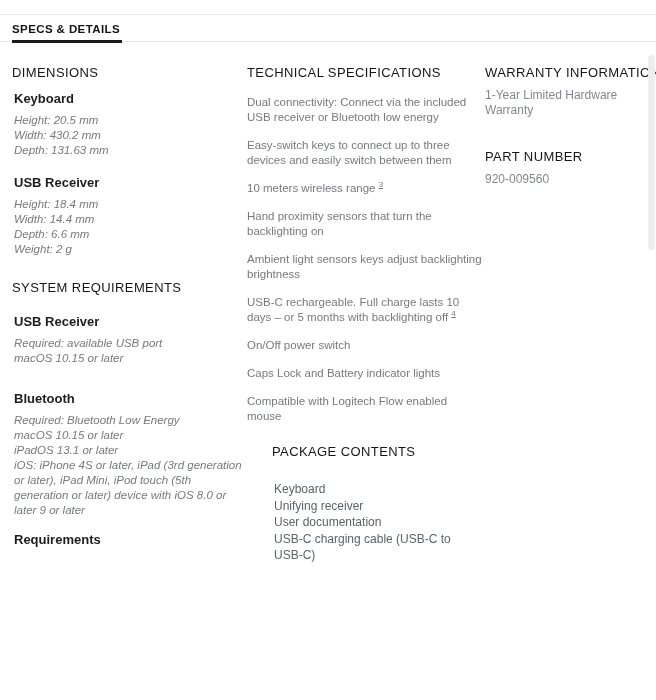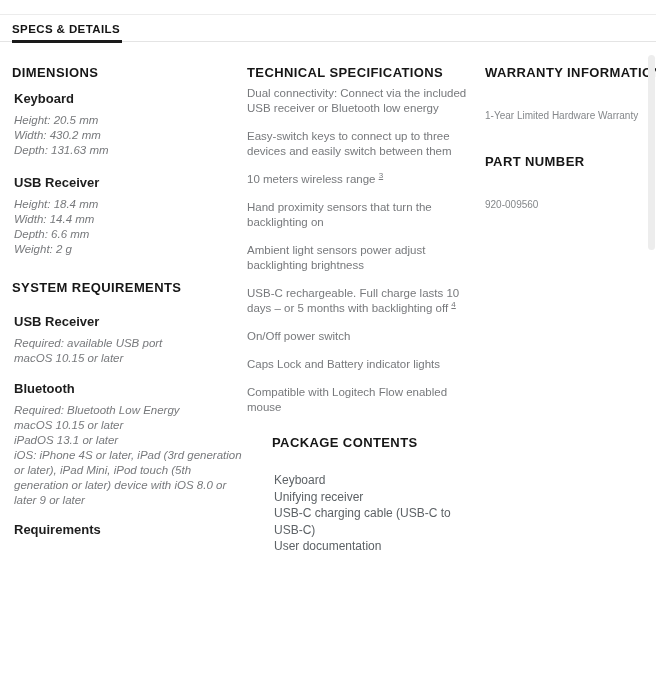--- a/index.html
+++ b/index.html
@@ -15,44 +15,44 @@
   .tab{font-size:11.5px;font-weight:700;letter-spacing:.4px;color:#141414;
        padding:0 2px 5px 0;border-bottom:3px solid #1a1a1a;margin-bottom:-2px;
        white-space:nowrap;cursor:pointer;}
 
   
   .col{position:absolute;top:66px;}
   .col1{left:12px;width:233px;}
   .col2{left:247px;width:235px;}
   .col3{left:485px;width:171px;}
 
-  h2{margin:0;font-size:13px;line-height:14px;font-weight:700;
+  h2{margin:0;font-size:13px;line-height:14px;font-weight:400;
      letter-spacing:.4px;color:#161616;white-space:nowrap;}
   h3{margin:0;font-size:13px;line-height:14px;font-weight:700;color:#1d1d1d;}
 
   .spec-group{margin-top:17px;padding-left:2px;}
   #dim-groups .spec-group{margin-top:18px;}
   #dim-groups .spec-group:first-child{margin-top:12px;}
-  #sys-groups .spec-group{margin-top:16px;}
+  #sys-groups .spec-group{margin-top:26px;}
   #sys-groups .spec-group:first-child{margin-top:20px;}
   #sys-groups .spec-group:last-child{margin-top:15px;}
   .lines{margin-top:7px;font-style:italic;}
   .line{font-size:11.5px;line-height:15px;color:#77797c;}
 
   .h2-sys{margin-top:24px;}
 
   .tech-item{margin:13px 0 0;font-size:11.5px;line-height:15px;color:#77797c;}
-  .tech-item:first-child{margin-top:6px;}
+  .tech-item:first-child{margin-top:15px;}
   sup.fn{font-size:8px;color:#77797c;text-decoration:underline;line-height:0;cursor:pointer;}
 
   .pkg{margin-top:21px;margin-left:25px;}
   .pkg-items{margin-top:22px;margin-left:2px;}
   .pkg-item{font-size:12px;line-height:16.5px;color:#5d6266;}
 
-  .body-text{margin:28px 0 0;font-size:10px;line-height:15px;color:#84878a;}
+  .body-text{margin:8px 0 0;font-size:12px;line-height:15px;color:#84878a;}
   .h2-part{margin-top:32px;}
 
   .scrollbar-thumb{position:absolute;top:55px;right:1px;width:7px;height:195px;
                    background:#ededed;border-radius:4px;}
 </style>
 </head>
 <body>
 
 <div class="page">
 
@@ -106,34 +106,34 @@
       </div>
   </div>
 
   <div class="col col2">
     <h2>TECHNICAL SPECIFICATIONS</h2>
     <div id="tech-items">
         <p class="tech-item">Dual connectivity: Connect via the included USB receiver or Bluetooth low energy</p>
         <p class="tech-item">Easy-switch keys to connect up to three devices and easily switch between them</p>
         <p class="tech-item">10 meters wireless range <sup class="fn">3</sup></p>
         <p class="tech-item">Hand proximity sensors that turn the backlighting on</p>
-        <p class="tech-item">Ambient light sensors power adjust backlighting brightness</p>
+        <p class="tech-item">Ambient light sensors keys adjust backlighting brightness</p>
         <p class="tech-item">USB-C rechargeable. Full charge lasts 10 days – or 5 months with backlighting off <sup class="fn">4</sup></p>
         <p class="tech-item">On/Off power switch</p>
         <p class="tech-item">Caps Lock and Battery indicator lights</p>
         <p class="tech-item">Compatible with Logitech Flow enabled mouse</p>
       </div>
 
     <div class="pkg">
       <h2>PACKAGE CONTENTS</h2>
       <div id="pkg-items" class="pkg-items">
           <div class="pkg-item">Keyboard</div>
           <div class="pkg-item">Unifying receiver</div>
+          <div class="pkg-item">User documentation</div>
           <div class="pkg-item">USB-C charging cable (USB-C to USB-C)</div>
-          <div class="pkg-item">User documentation</div>
         </div>
     </div>
   </div>
 
   <div class="col col3">
     <h2>WARRANTY INFORMATION</h2>
     <p class="body-text">1-Year Limited Hardware Warranty</p>
 
     <h2 class="h2-part">PART NUMBER</h2>
     <p class="body-text">920-009560</p>

